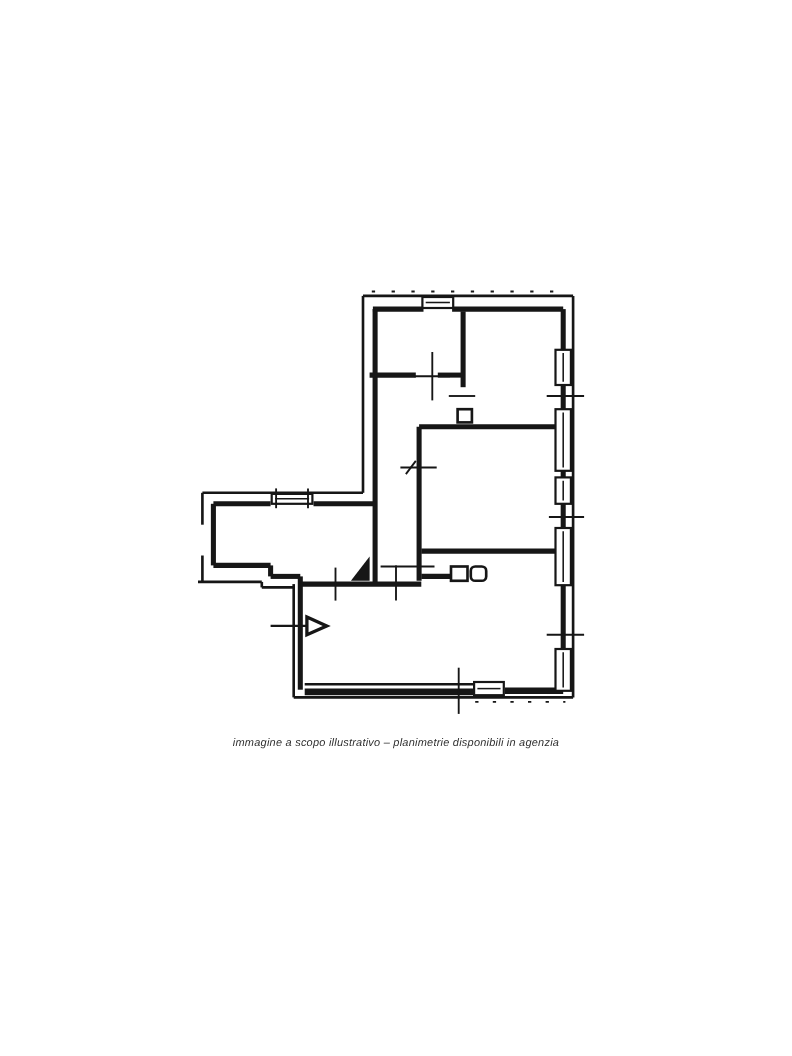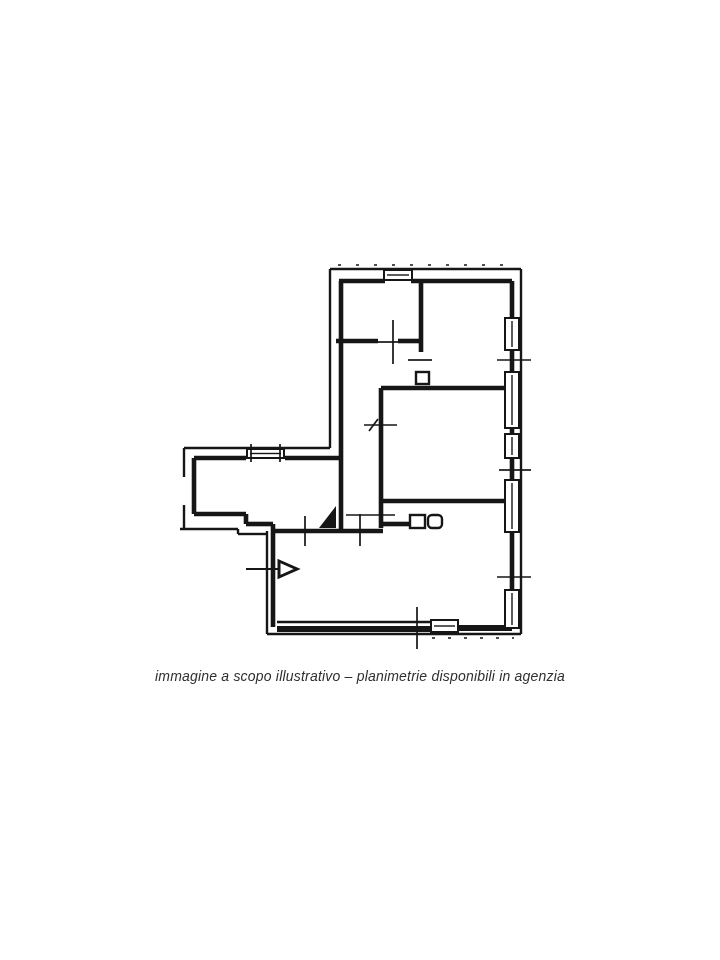--- a/index.html
+++ b/index.html
@@ -29,21 +29,21 @@
   svg.plan line.arrow-tail { stroke-width: 2.2; }
 
   .caption {
     position: absolute;
     top: 666px;
     left: 0;
     width: 720px;
     text-align: center;
     font-style: italic;
     font-weight: 500;
-    font-size: 14px;
+    font-size: 10px;
     line-height: 20px;
     letter-spacing: 0.2px;
     color: var(--caption, #2f2f2f);
   }
 </style>
 </head>
 <body>
 
 <div class="page">
   <figure class="plan-wrap">

